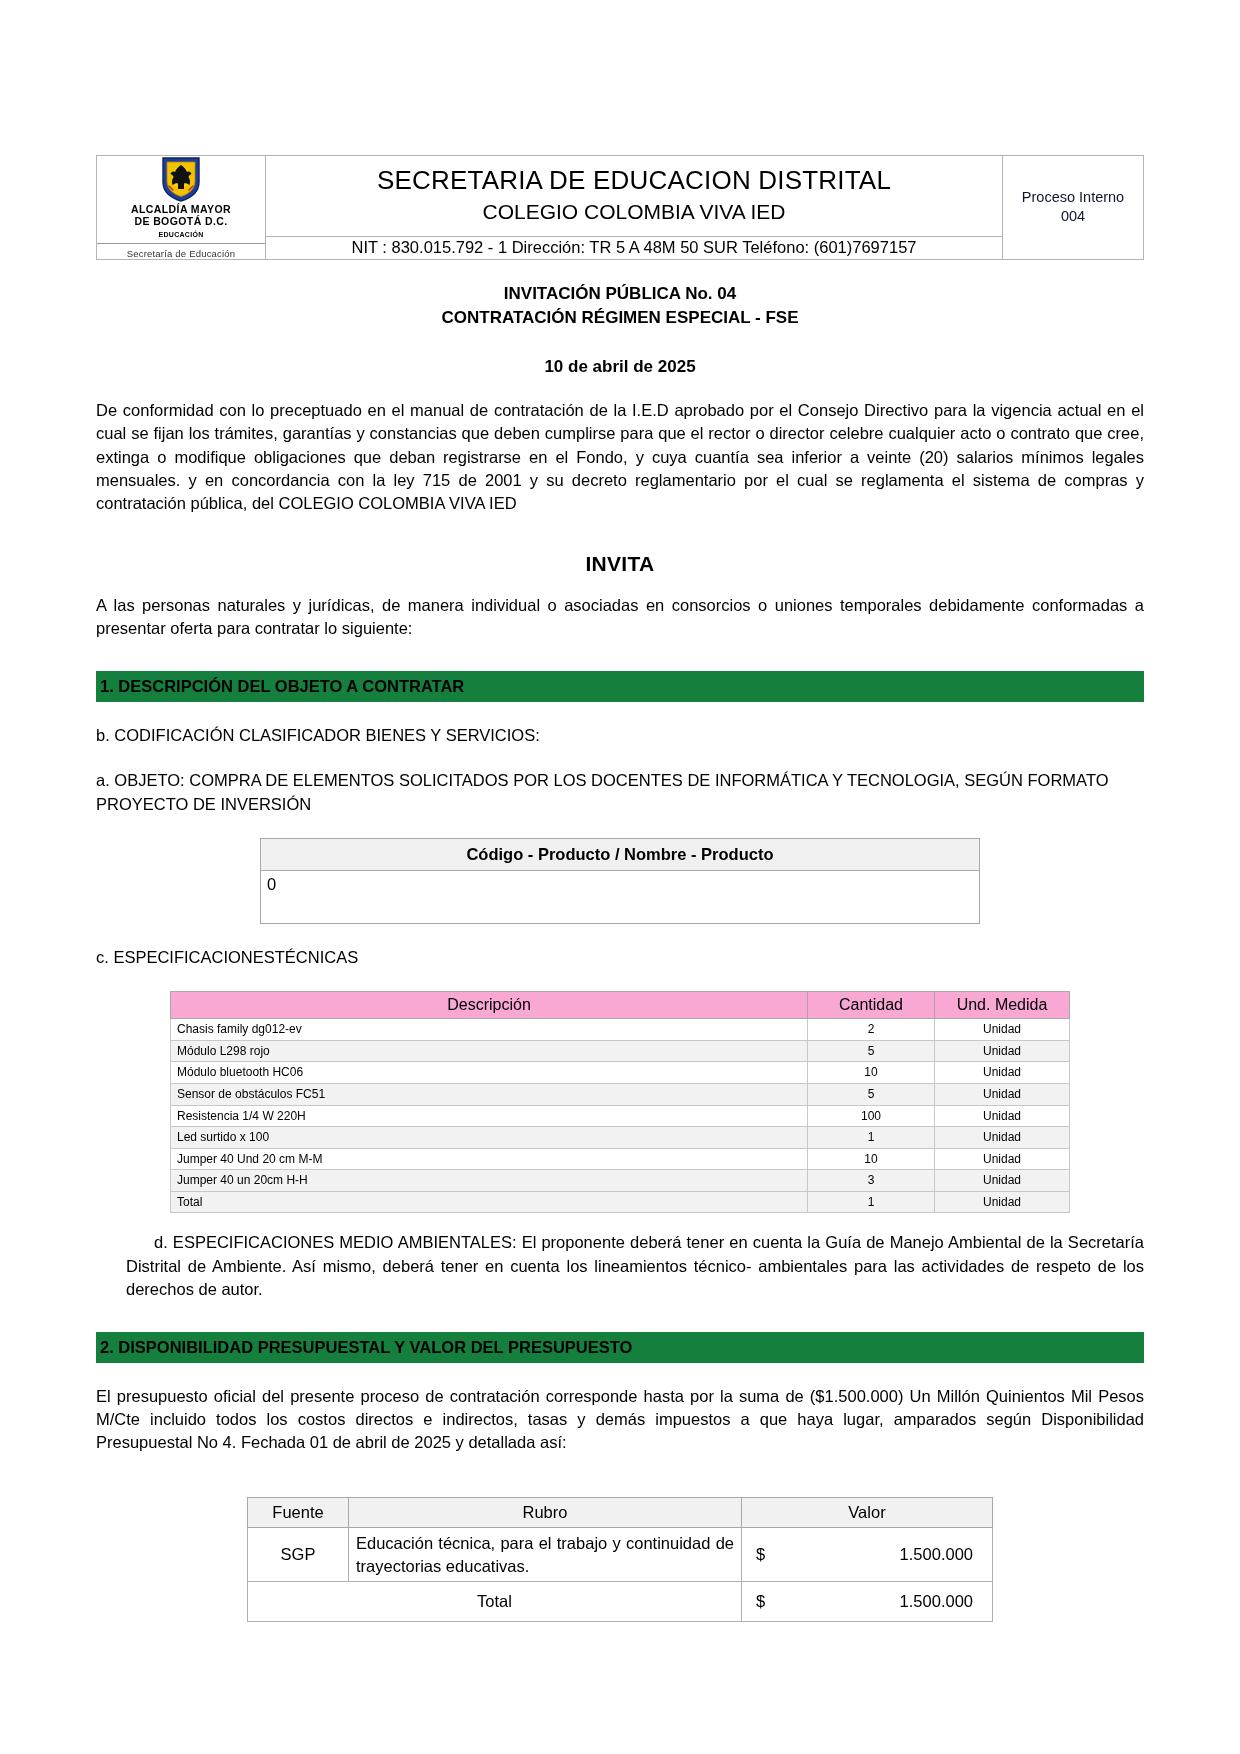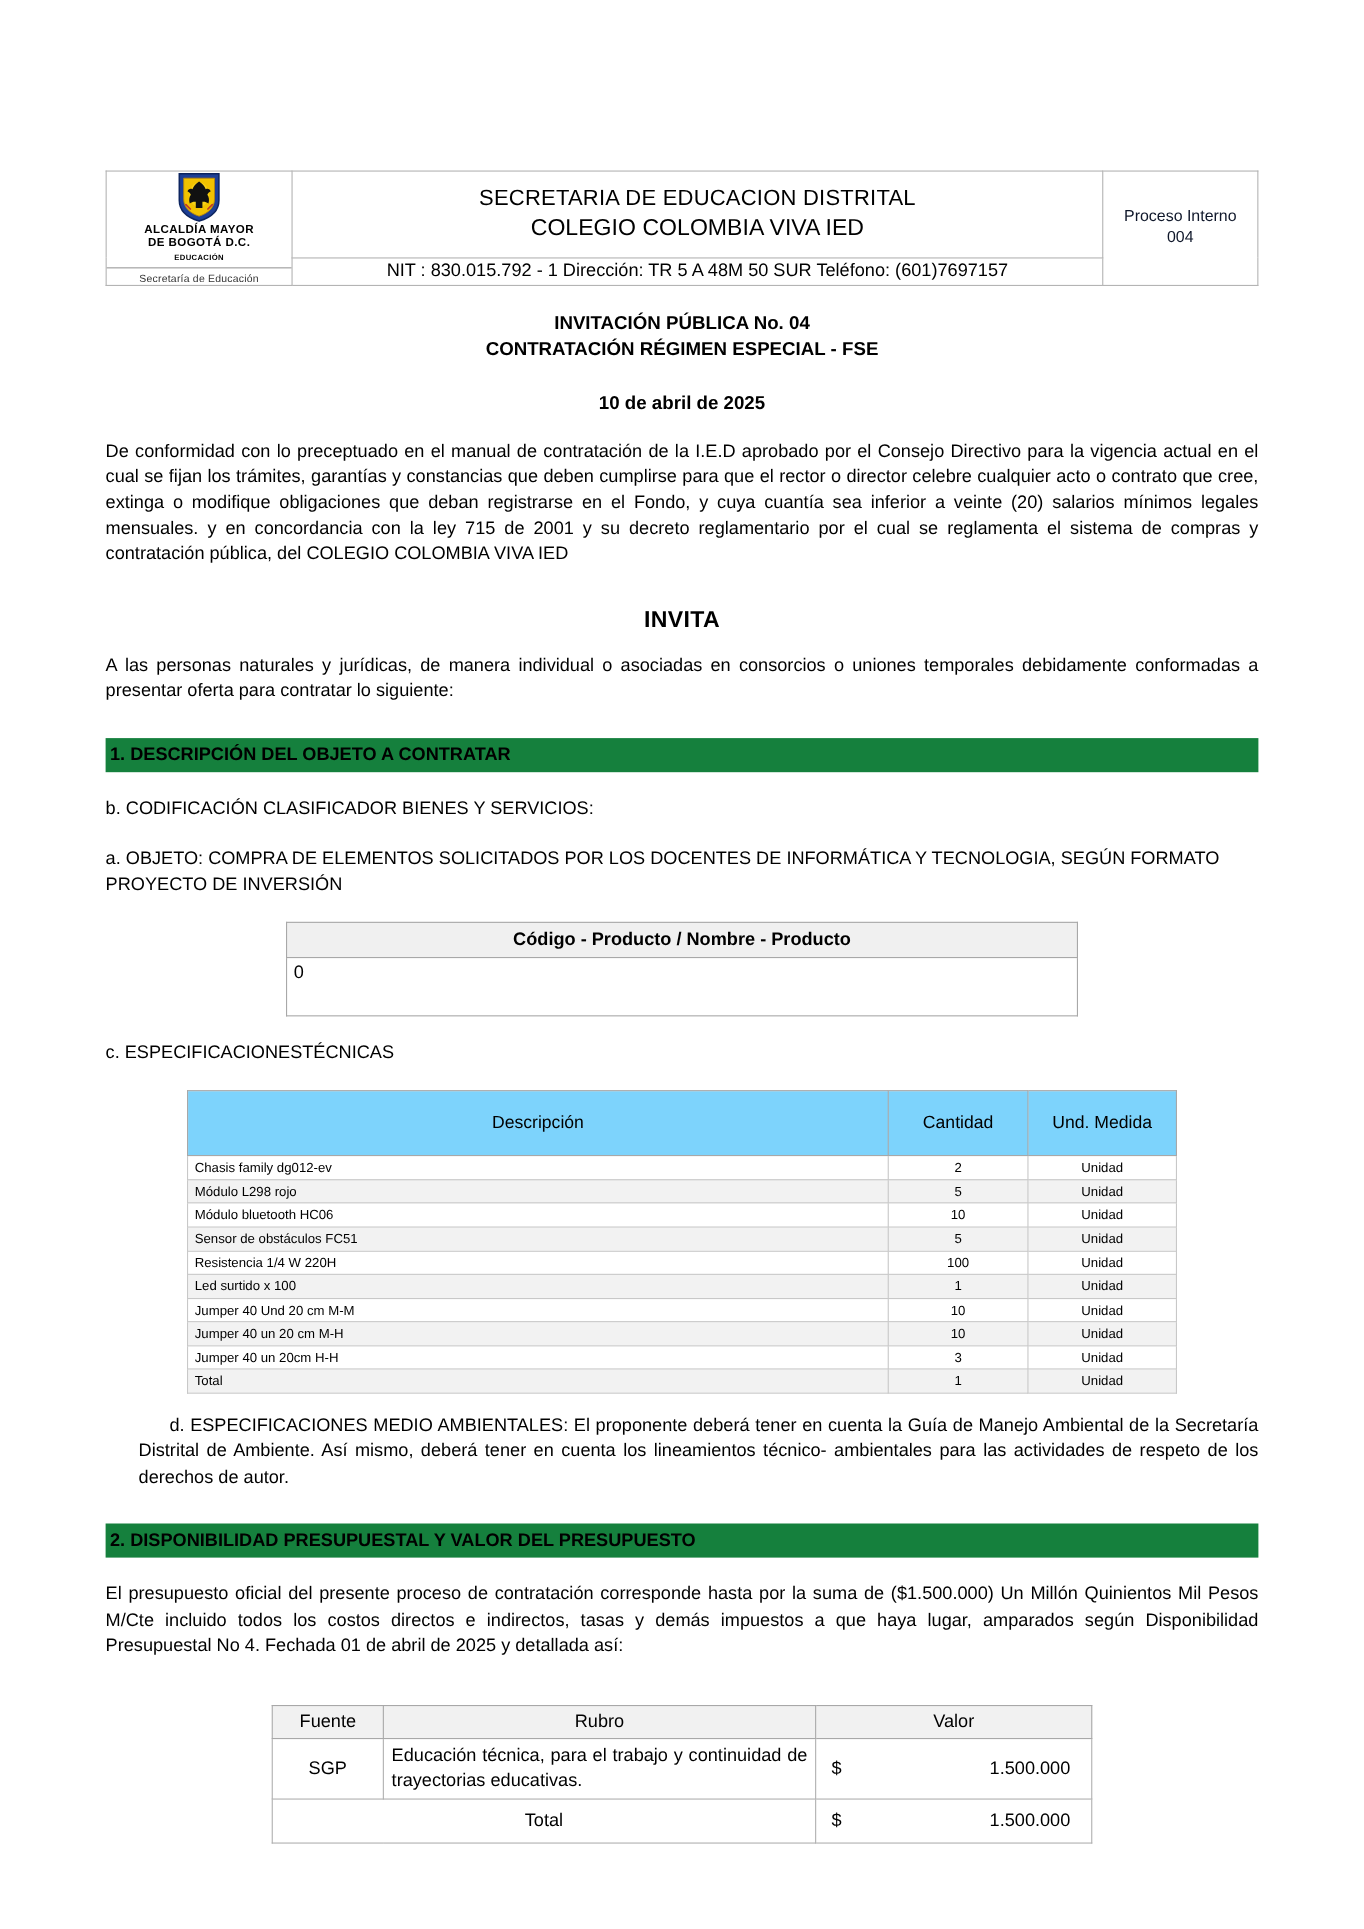--- a/index.html
+++ b/index.html
@@ -85,21 +85,21 @@
     margin: 3px 0 2px 0;
   }
   .logo-l3 {
     font-size: 9.5px;
     color: #333;
     letter-spacing: 0.2px;
   }
 
   .hdr-title-1 {
     text-align: center;
-    font-size: 20px;
+    font-size: 26px;
     line-height: 1.15;
     padding: 5px 4px 0 4px;
     letter-spacing: 0.2px;
   }
   .hdr-title-2 {
     text-align: center;
     font-size: 21px;
     line-height: 1.2;
     padding: 3px 4px 6px 4px;
   }
@@ -193,25 +193,25 @@
 
   
   table.spec {
     border-collapse: collapse;
     table-layout: fixed;
     width: 900px;
     margin: 22px auto 0 auto;
   }
   table.spec th {
     border: 1px solid #a8a8a8;
-    background: #7dd3fc;
+    background: #f9a8d4;
     font-size: 16px;
     font-weight: normal;
     text-align: center;
-    padding: 20px 4px;
+    padding: 4px 4px;
   }
   table.spec td {
     border: 1px solid #c8c8c8;
     font-size: 12px;
     padding: 2px 6px;
     line-height: 1.38;
   }
   table.spec td.desc { text-align: left; }
   table.spec td.qty  { text-align: center; width: 118px; }
   table.spec td.unit { text-align: center; width: 126px; }
@@ -379,25 +379,20 @@
         <td class="desc">Led surtido x 100</td>
         <td class="qty">1</td>
         <td class="unit">Unidad</td>
       </tr>
       <tr>
         <td class="desc">Jumper 40 Und 20 cm M-M</td>
         <td class="qty">10</td>
         <td class="unit">Unidad</td>
       </tr>
       <tr>
-        <td class="desc">Jumper 40 un 20 cm M-H</td>
-        <td class="qty">10</td>
-        <td class="unit">Unidad</td>
-      </tr>
-      <tr>
         <td class="desc">Jumper 40 un 20cm H-H</td>
         <td class="qty">3</td>
         <td class="unit">Unidad</td>
       </tr>
       <tr class="total-row">
         <td class="desc">Total</td>
         <td class="qty">1</td>
         <td class="unit">Unidad</td>
       </tr>
     </tbody>

